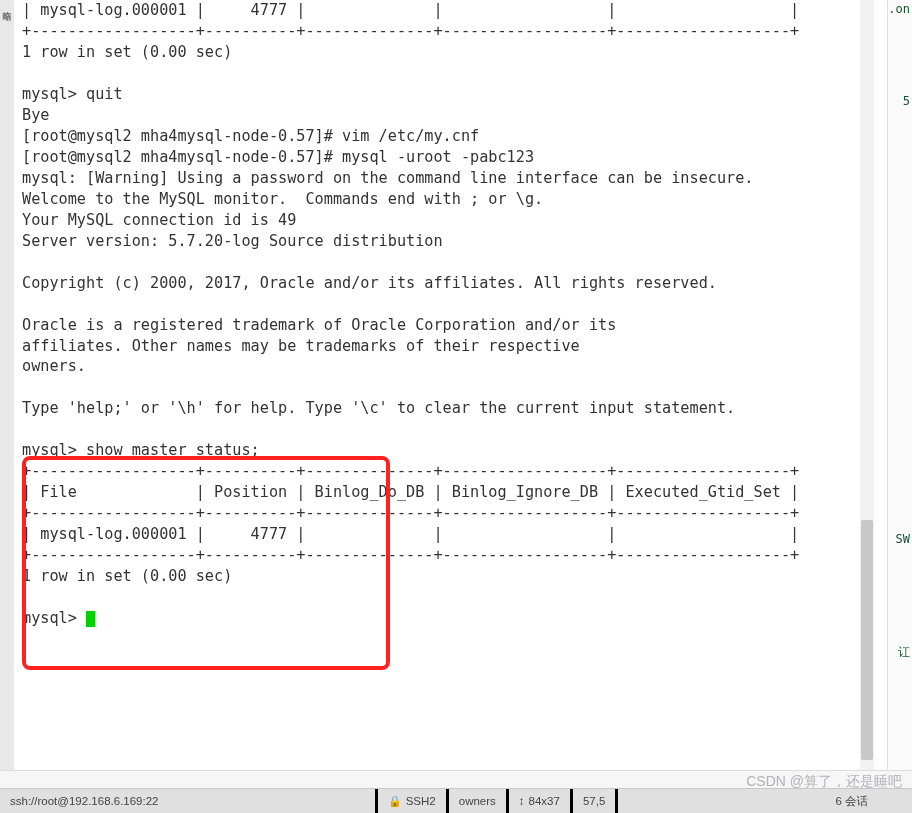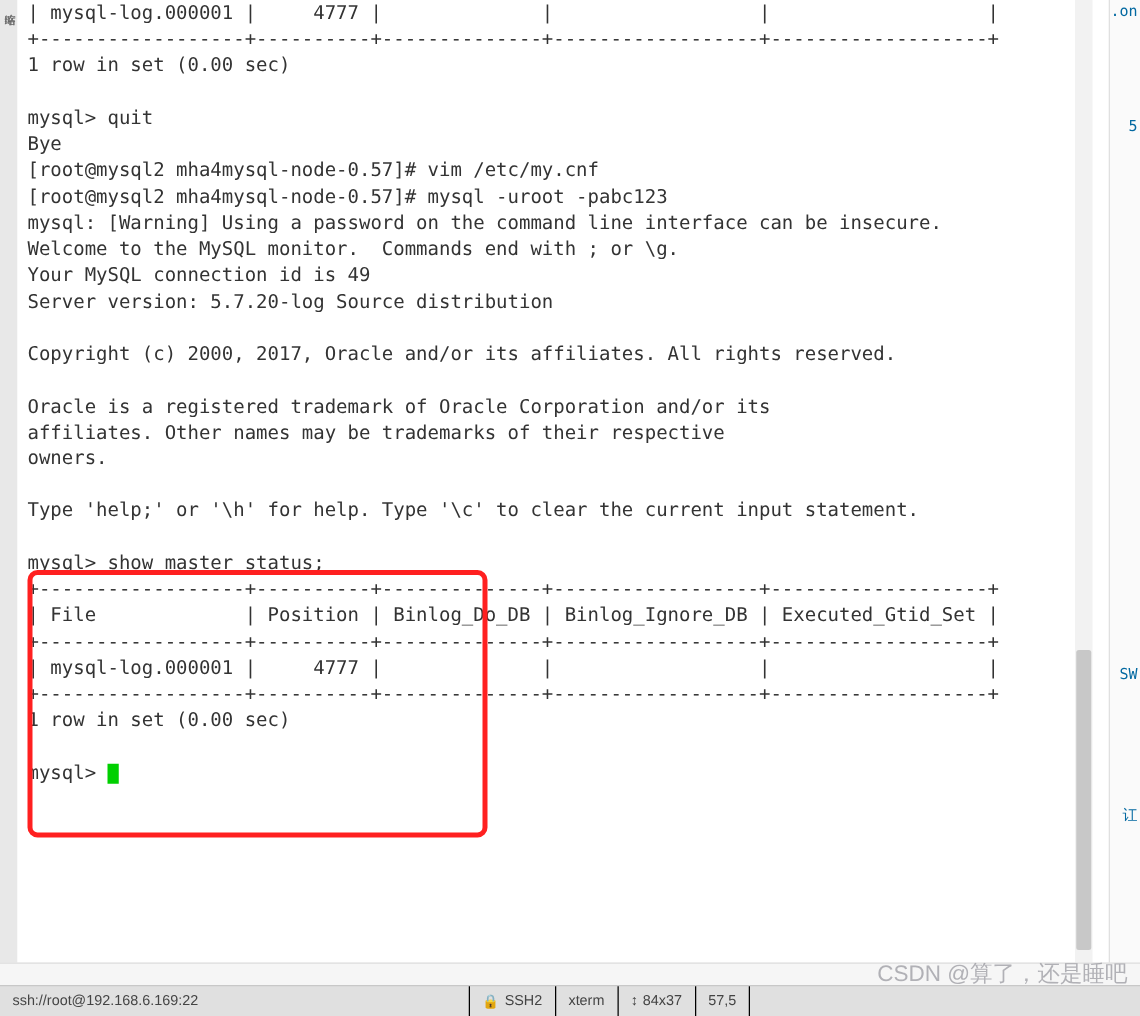--- a/index.html
+++ b/index.html
@@ -70,21 +70,21 @@
     border-radius: 2px;
   }
   .right-edge {
     position: absolute;
     right: 0;
     top: 0;
     width: 24px;
     height: 771px;
     background: #fafafa;
     border-left: 1px solid #e0e0e0;
-    color: #0369a1;
+    color: #14532d;
     font-size: 12px;
   }
   .right-edge div {
     position: absolute;
     right: 2px;
   }
   .highlight {
     position: absolute;
     left: 22px;
     top: 456px;
@@ -103,35 +103,35 @@
     background: #e0e0e0;
     border-top: 1px solid #c8c8c8;
     font-family: Tahoma, sans-serif;
     font-size: 11.5px;
     color: #444;
     display: flex;
     align-items: center;
   }
   .statusbar .cell {
     padding: 0 10px;
-    border-right: 1px solid #000000;
+    border-right: 3px solid #000000;
     height: 100%;
     display: flex;
     align-items: center;
     gap: 4px;
   }
   .statusbar .cell.first { flex: 0 0 355px; }
   .statusbar .lock { font-size: 11px; color: #888; }
   .watermark {
     position: absolute;
     right: 10px;
     bottom: 22px;
     color: rgba(120,120,130,0.55);
     font-family: sans-serif;
-    font-size: 18px;
+    font-size: 14px;
     pointer-events: none;
   }
   .taskbit {
     position: absolute;
     left: 0;
     bottom: 24px;
     height: 18px;
     width: 912px;
     background: #f6f6f6;
     border-top: 1px solid #ddd;
@@ -193,24 +193,28 @@
 
 <div class="statusbar">
   <div class="cell first">
     <span>ssh://root@192.168.6.169:22</span>
   </div>
   <div class="cell">
     <span class="lock">🔒</span>
     <span>SSH2</span>
   </div>
   <div class="cell">
-    <span>xterm</span>
+    <span>owners</span>
   </div>
   <div class="cell">
     <span>↕</span>
     <span>84x37</span>
   </div>
   <div class="cell">
     <span>57,5</span>
   </div>
+  <div class="cell" style="flex:1; justify-content:flex-end; border-right:none">
+    <span>6 会话</span>
+    <span style="width:30px"></span>
+  </div>
 </div>
 
 <div class="watermark">CSDN @算了，还是睡吧</div>
 
 </body></html>

